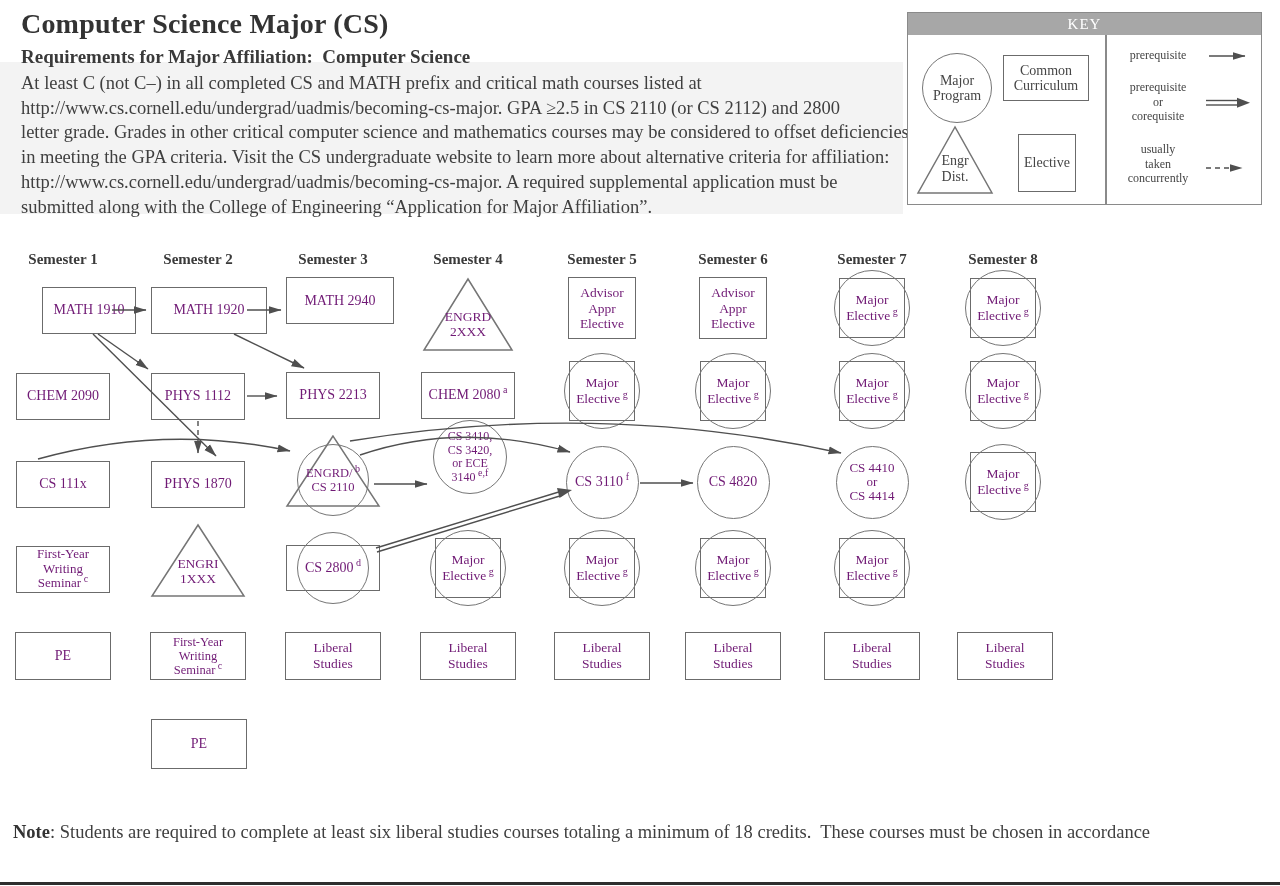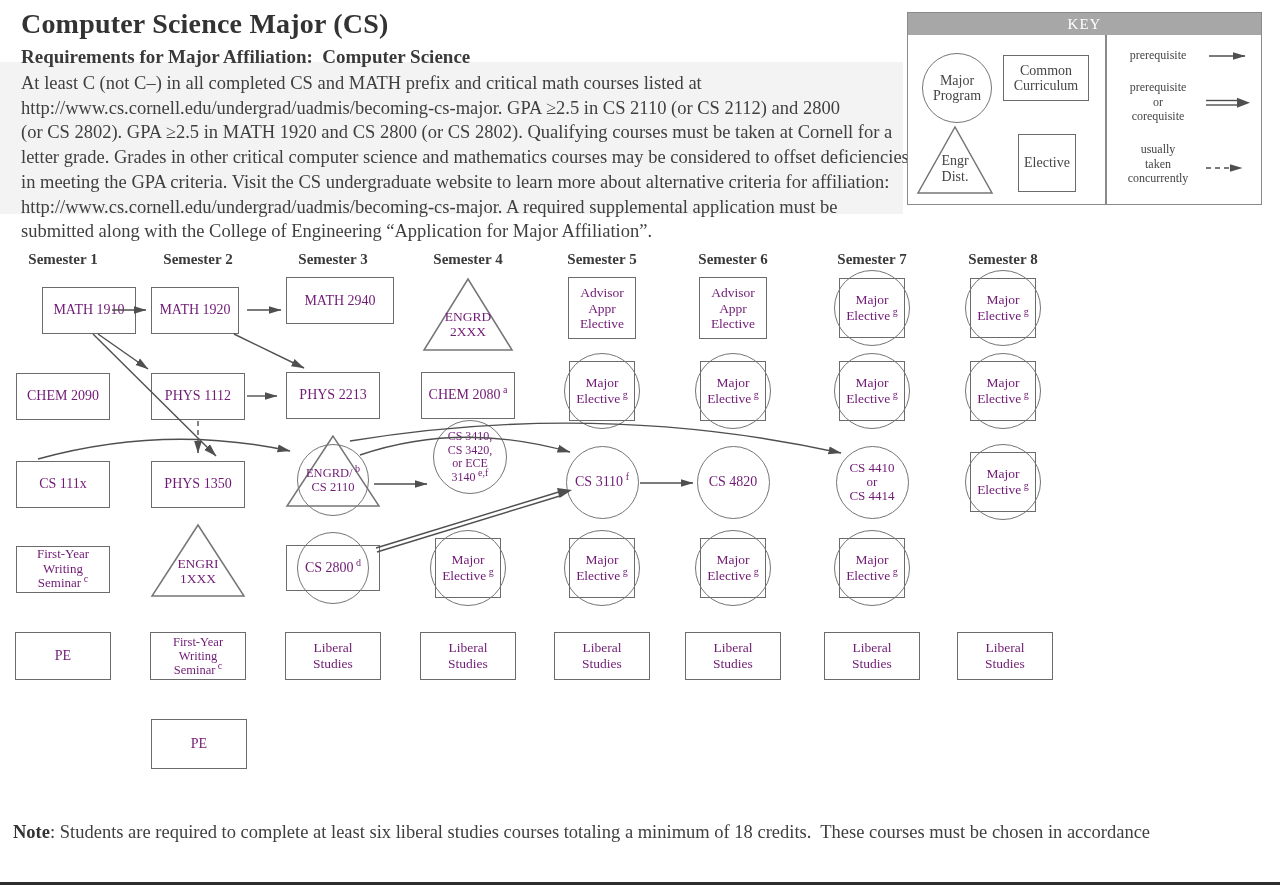--- a/index.html
+++ b/index.html
@@ -69,21 +69,20 @@
 <div id="page">
 
   <div class="scan-band"></div>
 
   <div class="page-title">Computer Science Major (CS)</div>
   <div class="req-heading">Requirements for Major Affiliation:  Computer Science</div>
 
   <div class="req-body">
     <div class="req-line">At least C (not C–) in all completed CS and MATH prefix and critical math courses listed at</div>
     <div class="req-line">http://www.cs.cornell.edu/undergrad/uadmis/becoming-cs-major. GPA ≥2.5 in CS 2110 (or CS 2112) and 2800</div>
-    <div class="req-line">(or CS 2802). GPA ≥2.5 in MATH 1920 and CS 2800 (or CS 2802). Qualifying courses must be taken at Cornell for a</div>
     <div class="req-line">letter grade. Grades in other critical computer science and mathematics courses may be considered to offset deficiencies</div>
     <div class="req-line">in meeting the GPA criteria. Visit the CS undergraduate website to learn more about alternative criteria for affiliation:</div>
     <div class="req-line">http://www.cs.cornell.edu/undergrad/uadmis/becoming-cs-major. A required supplemental application must be</div>
     <div class="req-line">submitted along with the College of Engineering “Application for Major Affiliation”.</div>
   </div>
 
   <div class="key">
     <div class="key-header">KEY</div>
     <div class="key-divider"></div>
     <div class="key-circle">
@@ -120,21 +119,21 @@
   <div class="sem-h" style="left:547px;">Semester 5</div>
   <div class="sem-h" style="left:678px;">Semester 6</div>
   <div class="sem-h" style="left:817px;">Semester 7</div>
   <div class="sem-h" style="left:948px;">Semester 8</div>
 
   <div>
       <div class="node" style="left: 0; top: 286.5px; width: 94px; height: 47px; margin-left: 42px;">
         <div class="s-box"></div>
         <div class="lbl">MATH 1910</div>
       </div>
-      <div class="node" style="left: 151px; top: 286.5px; width: 88px; height: 47px;">
+      <div class="node" style="left: 151px; top: 286.5px; width: 116px; height: 47px;">
         <div class="s-box"></div>
         <div class="lbl">MATH 1920</div>
       </div>
       <div class="node" style="left: 286px; top: 277px; width: 108px; height: 47px;">
         <div class="s-box"></div>
         <div class="lbl">MATH 2940</div>
       </div>
       <div class="node" style="left: 423px; top: 277.5px; width: 90px; height: 73px;">
         <svg viewBox="0 0 90 73" class="s-tri">
           <polygon points="45,1 1,72 89,72"></polygon>
@@ -194,21 +193,21 @@
         <div class="s-box"></div>
         <div class="s-circle s-over" style="width: 76px; height: 76px; margin-left: -38px; margin-top: -38px;"></div>
         <div class="lbl" style="font-size: 13.5px; line-height: 16px;">Major<br>Elective<sup> g</sup></div>
       </div>
       <div class="node" style="left: 16px; top: 460.5px; width: 94px; height: 47px;">
         <div class="s-box"></div>
         <div class="lbl">CS 111x</div>
       </div>
       <div class="node" style="left: 151px; top: 460.5px; width: 94px; height: 47px;">
         <div class="s-box"></div>
-        <div class="lbl">PHYS 1350</div>
+        <div class="lbl">PHYS 1870</div>
       </div>
       <div class="node" style="left: 286px; top: 435px; width: 94px; height: 72px;">
         <div class="s-circle s-over" style="width: 72px; height: 72px; margin-left: -36px; margin-top: -27px;"></div>
         <svg viewBox="0 0 94 72" class="s-tri">
           <polygon points="47,1 1,71 93,71"></polygon>
         </svg>
         <div class="lbl" style="font-size: 12.5px; line-height: 14px; transform: translateY(calc(-50% + 9px));">ENGRD/<sup> b</sup><br>CS 2110</div>
       </div>
       <div class="node" style="left: 433px; top: 420px; width: 74px; height: 74px;">
         <div class="s-circle" style="width: 100%; height: 100%;"></div>

